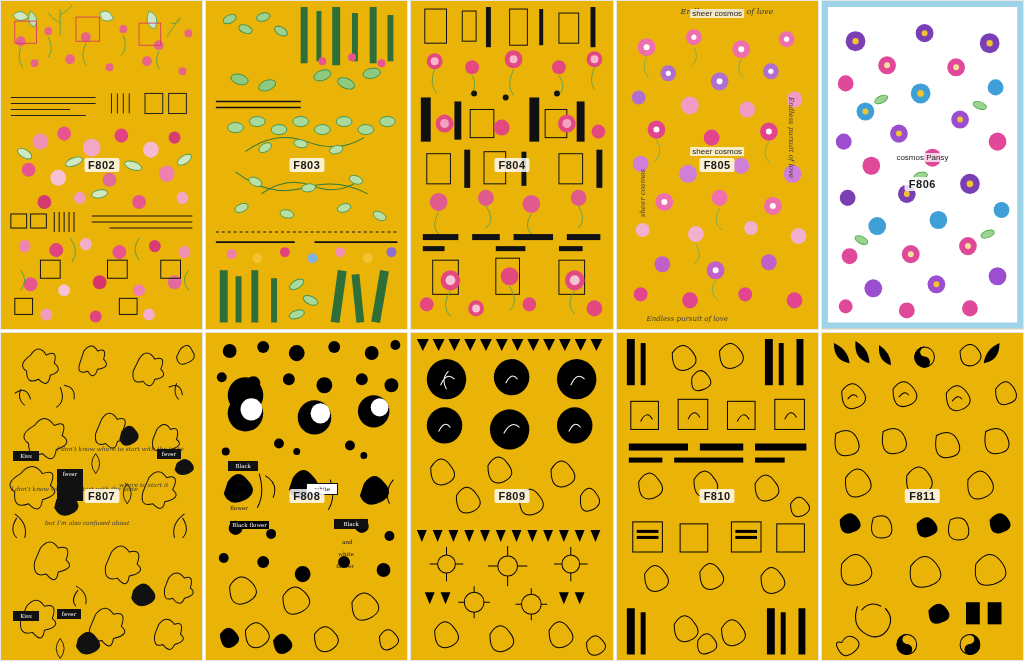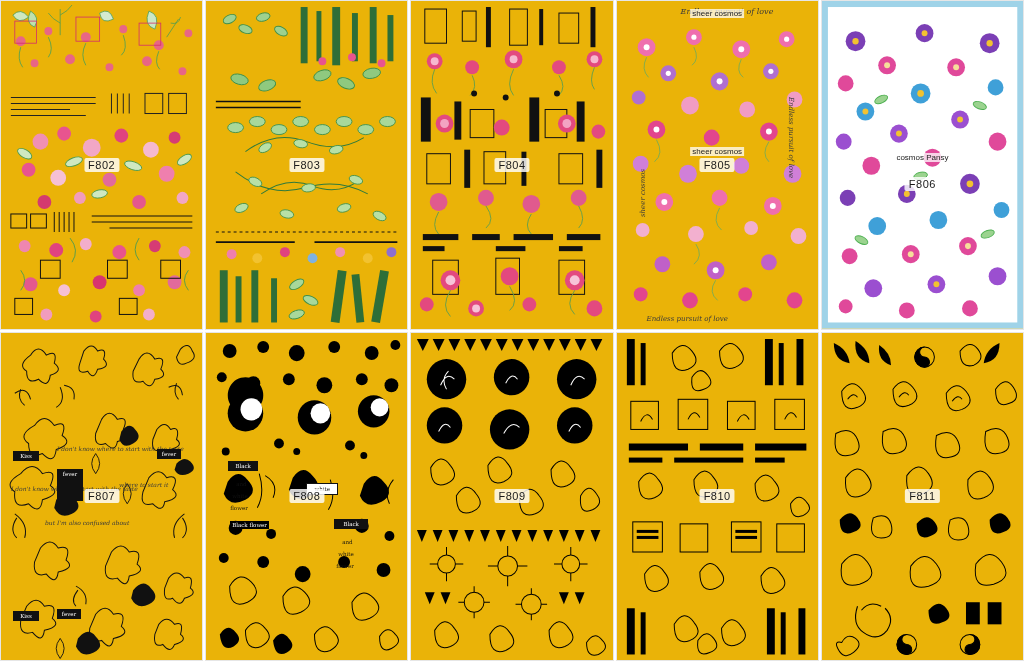--- a/index.html
+++ b/index.html
@@ -28,21 +28,21 @@
     position: absolute;
     inset: 0;
     overflow: hidden;
   }
   .sheet-code {
     position: absolute;
     left: 50%;
     top: 50%;
     transform: translate(-50%, -50%);
     font-size: 11px;
-    font-weight: normal;
+    font-weight: bold;
     color: #1a1a1a;
     letter-spacing: 0.5px;
     z-index: 40;
     background: rgba(255,255,255,0.82);
     padding: 1px 4px;
     border-radius: 2px;
     text-align: center;
   }
   .sheet-title {
     position: absolute;

